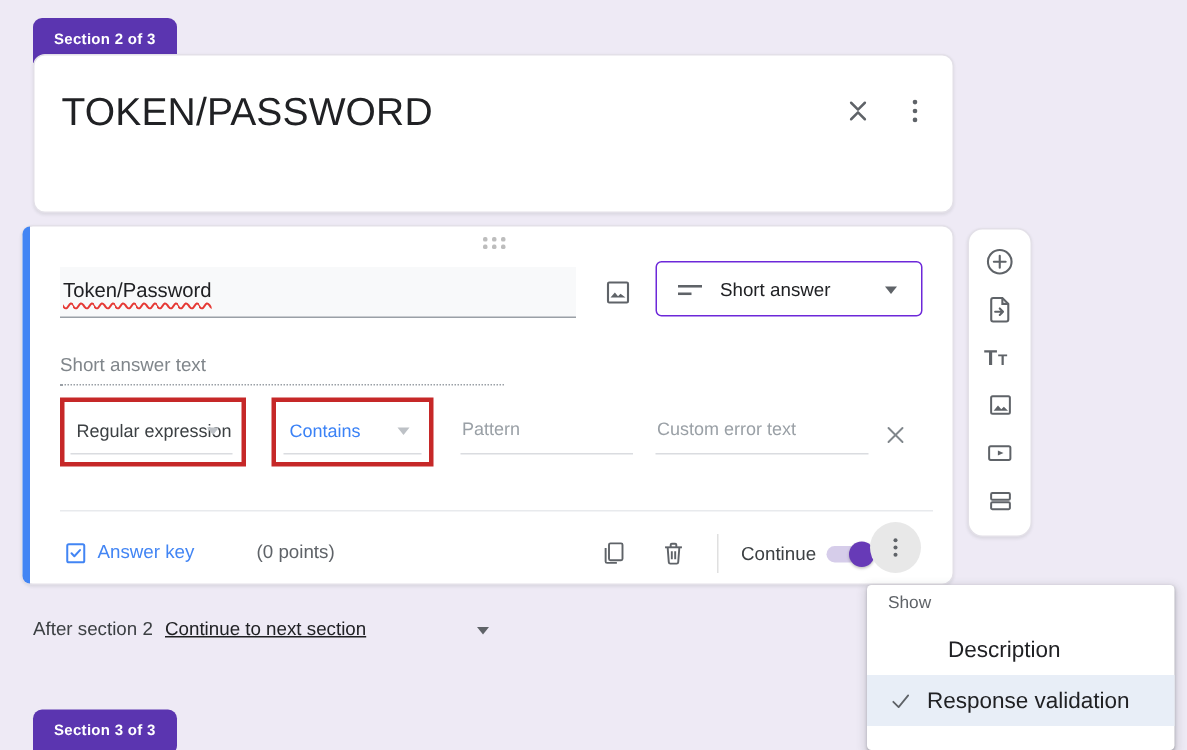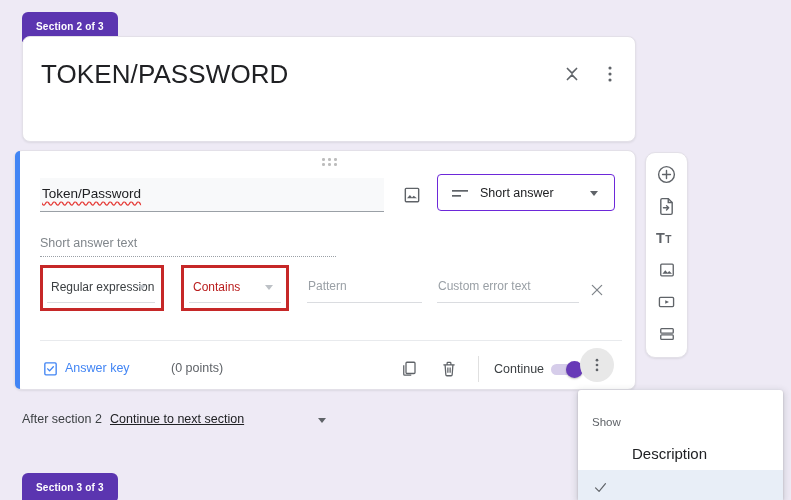--- a/index.html
+++ b/index.html
@@ -92,21 +92,21 @@
 
   
   .vsel {
     position:absolute; background:#fff; cursor:pointer;
   }
   #rule-type-select { left:47px; top:273px; width:108px; height:30px; border-bottom:1px solid #DADCE0;}
   #rule-type-label { position:absolute; left:4px; top:7px; font-size:12px; color:#3C4043; white-space:nowrap;}
   #rule-type-caret { left:91px; top:12px; border-top-color:#BDC1C6;}
 
   #rule-cond-select { left:189px; top:273px; width:92px; height:30px; border-bottom:1px solid #DADCE0;}
-  #rule-cond-label { position:absolute; left:4px; top:7px; font-size:12px; color:#b91c1c; white-space:nowrap;}
+  #rule-cond-label { position:absolute; left:4px; top:7px; font-size:12px; color:#3b82f6; white-space:nowrap;}
   #rule-cond-caret { left:76px; top:12px; border-top-color:#BDC1C6;}
 
   .vfield { position:absolute; border-bottom:1px solid #DADCE0; }
   #pattern-field { left:307px; top:277px; width:115px; height:26px;}
   #error-field   { left:437px; top:277px; width:142px; height:26px;}
   .vfield span { font-size:12px; color:#9AA0A6; position:absolute; left:1px; top:2px;}
   #validation-close { position:absolute; left:589px; top:282px; width:16px; height:16px; cursor:pointer;}
 
   
   #q-divider { position:absolute; left:40px; top:340px; width:582px; height:1px; background:#E8EAED;}
@@ -140,21 +140,21 @@
     box-shadow:0 1px 2px rgba(60,64,67,.10);
     display:flex; flex-direction:column; align-items:center; padding-top:9px;
   }
   .tb-btn { width:24px; height:24px; margin-bottom:8px; cursor:pointer; display:flex; align-items:center; justify-content:center;}
 
   
   #show-menu {
     position:absolute; left:578px; top:390px; width:205px; height:110px;
     background:#fff; border-radius:3px;
     box-shadow:0 2px 6px 2px rgba(60,64,67,.15), 0 1px 2px rgba(60,64,67,.3);
-    padding-top:20px;
+    padding-top:0;
   }
   #menu-header { padding:6px 0 8px 14px; font-size:11.5px; color:#5F6368;}
   .menu-item { height:34px; display:flex; align-items:center; padding-left:14px; cursor:pointer; font-size:15px; color:#202124;}
   .menu-item .mi-check { width:26px; display:flex; align-items:center;}
   .menu-item.checked { background:#E8EEF7;}
   #menu-item-description { padding-left:40px;}
 </style>
 </head>
 <body>
 
@@ -331,16 +331,17 @@
   <div id="menu-header">Show</div>
   <div class="menu-item">
     <span id="menu-item-description">Description</span>
   </div>
   <div class="menu-item checked">
     <span class="mi-check">
       <svg width="17" height="17" viewBox="0 0 24 24" fill="none" stroke="#5F6368" stroke-width="1.7" stroke-linecap="round" stroke-linejoin="round">
         <polyline points="5,12.5 10,17.5 19,6.5"></polyline>
       </svg>
     </span>
+    <span>Response validation</span>
   </div>
 </div>
 
 <div class="section-tab bottom">Section 3 of 3</div>
 
 </body></html>

